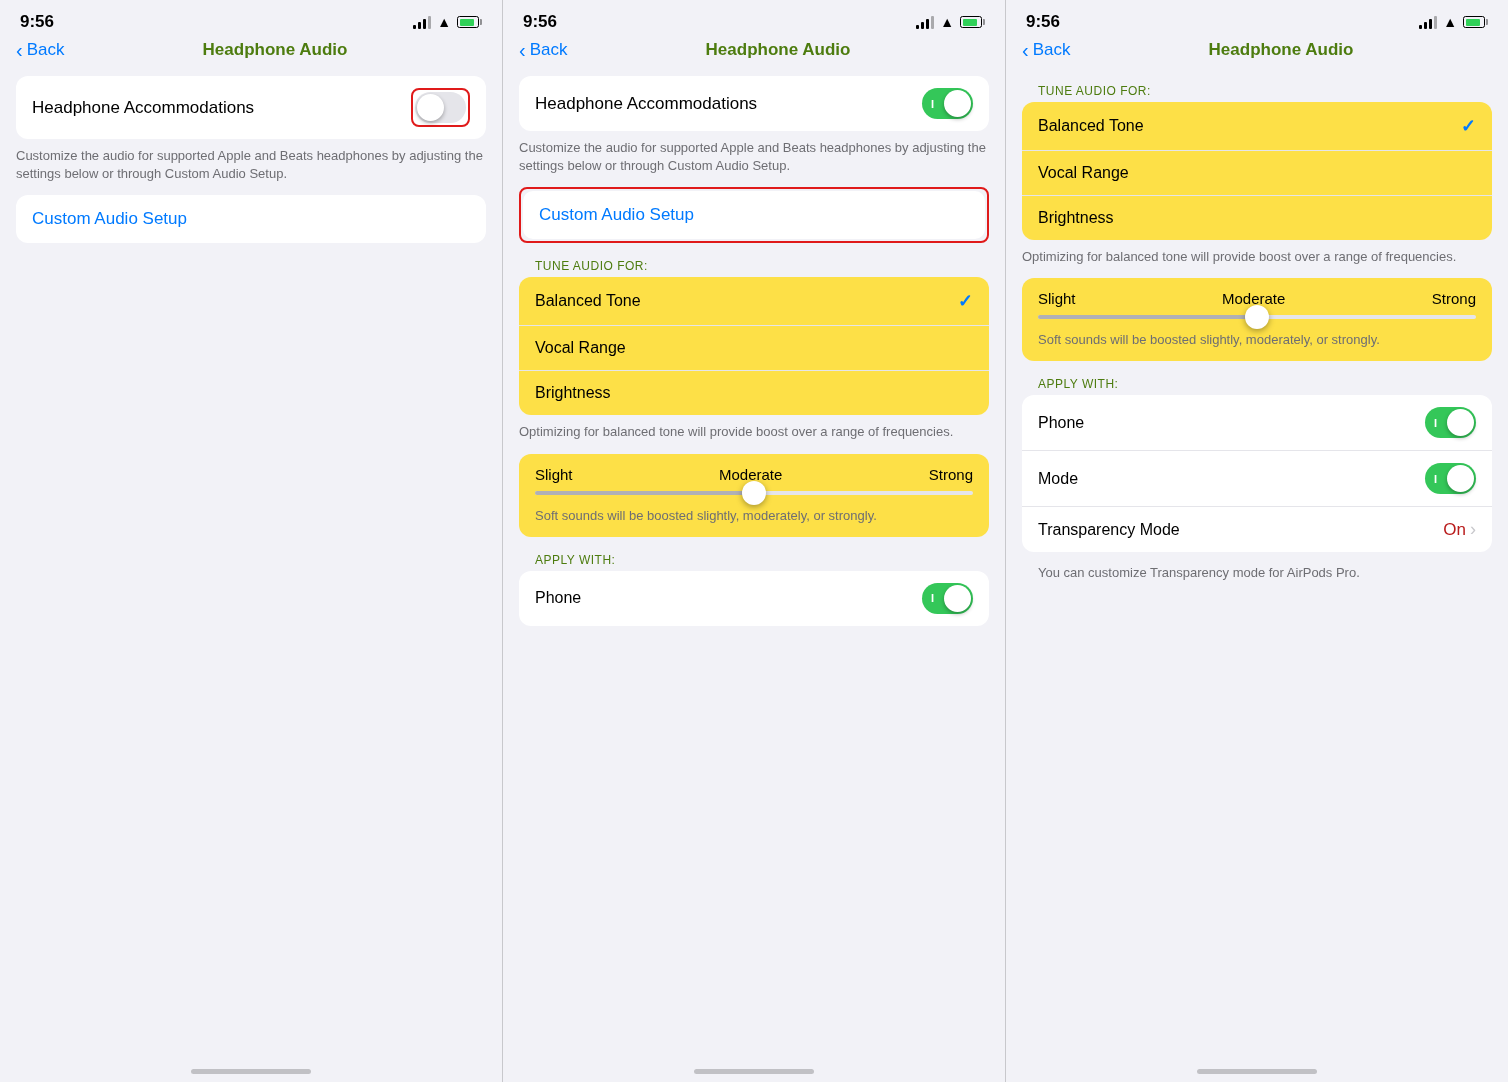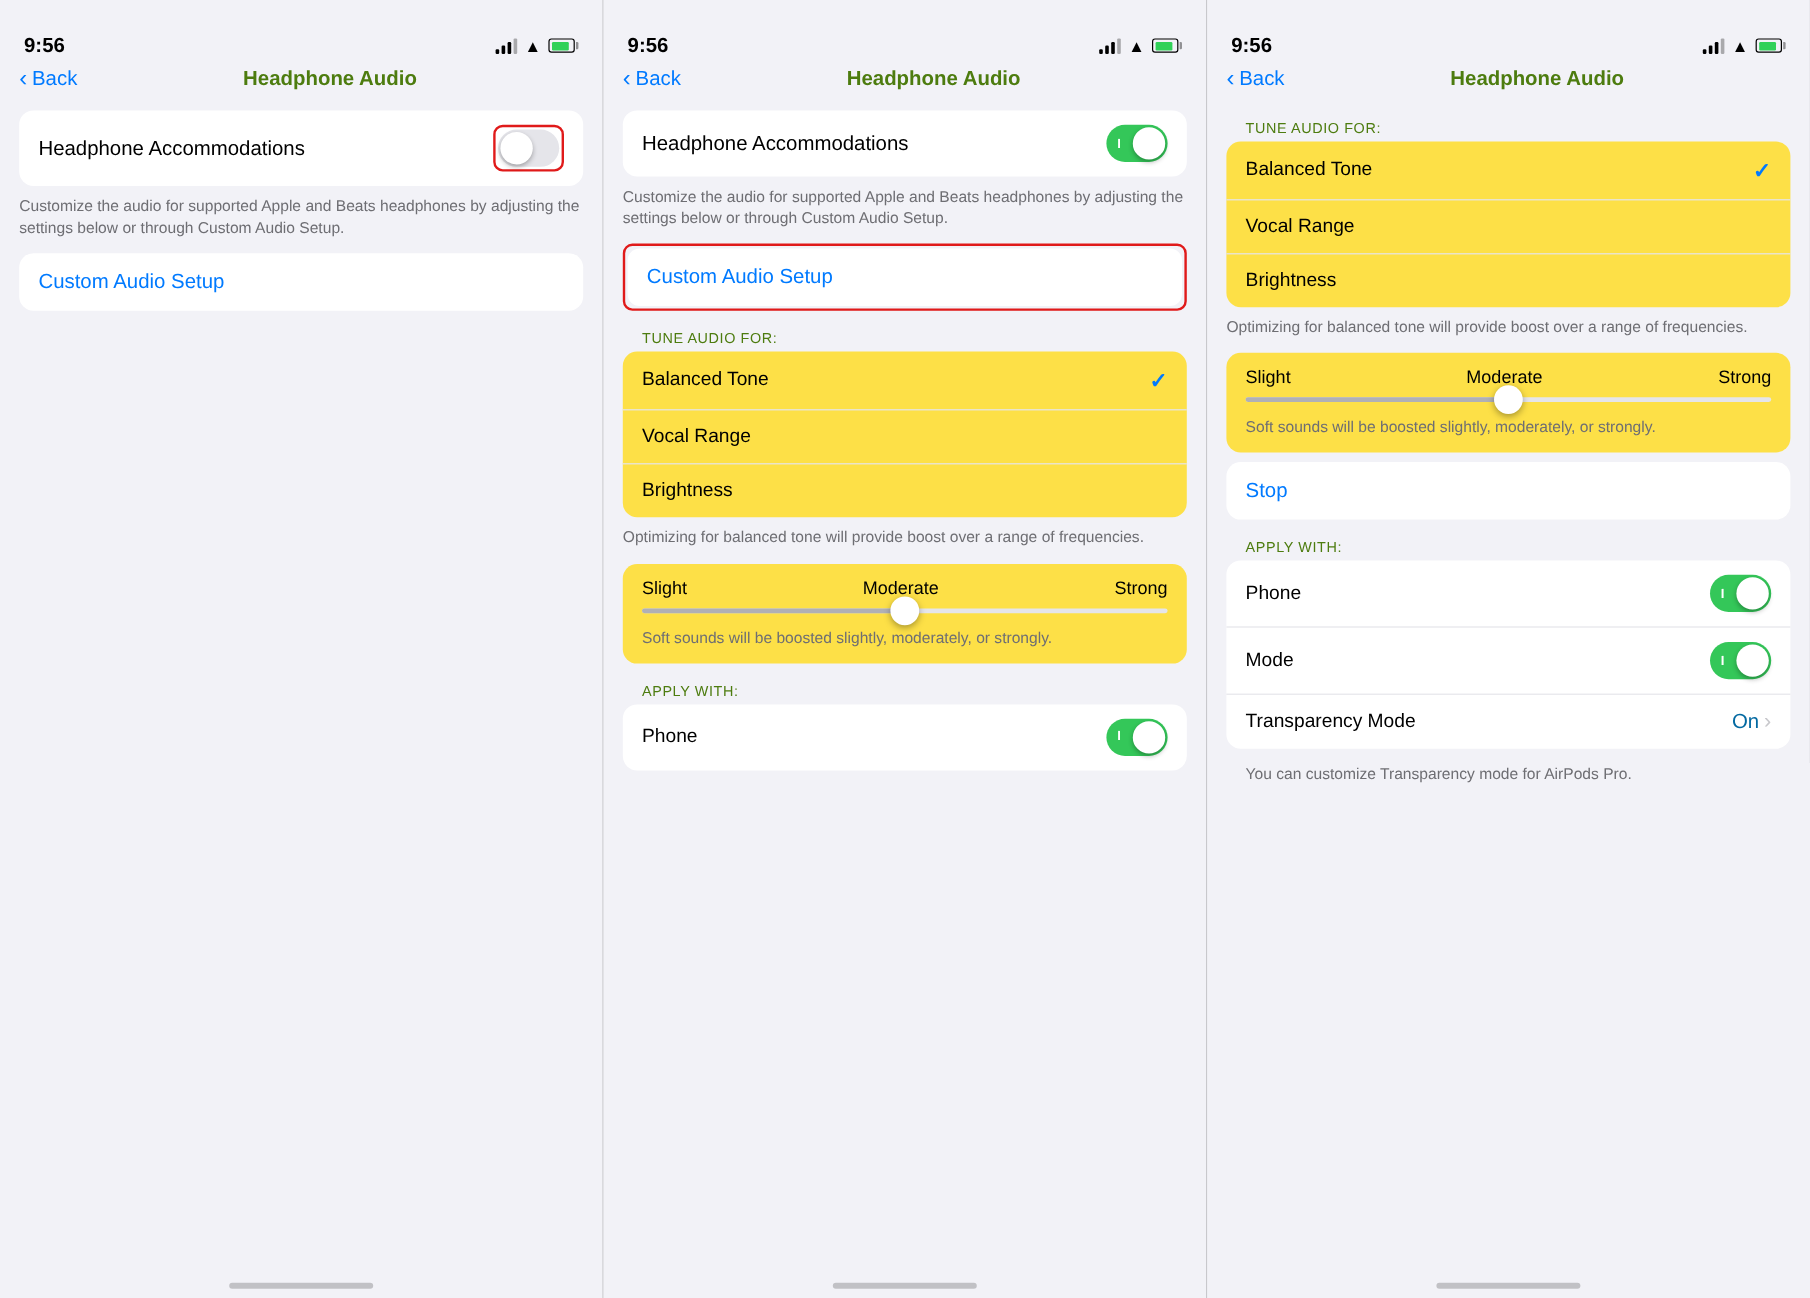--- a/index.html
+++ b/index.html
@@ -21,21 +21,21 @@
       flex-direction: column;
       position: relative;
       overflow: hidden;
     }
 
     
     .status-bar {
       display: flex;
       justify-content: space-between;
       align-items: center;
-      padding: 28px 20px 4px;
+      padding: 12px 20px 4px;
       font-size: 15px;
       font-weight: 600;
     }
     .status-time { font-size: 17px; font-weight: 700; }
     .status-icons { display: flex; gap: 6px; align-items: center; }
     .signal-bars { display: flex; gap: 2px; align-items: flex-end; }
     .signal-bar { width: 3px; background: #000; border-radius: 1px; }
 
     
     .nav-bar {
@@ -466,40 +466,39 @@
         <span class="slider-label">Moderate</span>
         <span class="slider-label">Strong</span>
       </div>
       <div class="slider-track">
         <div class="slider-fill" style="width:50%"></div>
         <div class="slider-thumb" style="left: calc(50% - 12px);"></div>
       </div>
       <div class="slider-desc">Soft sounds will be boosted slightly, moderately, or strongly.</div>
     </div>
 
-    <div class="action-link">Stop</div>
 
     <div class="section-label">APPLY WITH:</div>
     <div class="card">
       <div class="card-row">
         <span>Phone</span>
         <div class="toggle toggle-on">
           <div class="toggle-thumb"></div>
         </div>
       </div>
       <div class="card-row">
         <span>Mode</span>
         <div class="toggle toggle-on">
           <div class="toggle-thumb"></div>
         </div>
       </div>
       <div class="card-row">
         <span>Transparency Mode</span>
         <div style="display:flex; align-items:center; gap: 4px;">
-          <span style="color:#0369a1; font-size:17px;">On</span>
+          <span style="color:#b91c1c; font-size:17px;">On</span>
           <span style="color:#c8c8cc; font-size:18px;">›</span>
         </div>
       </div>
     </div>
     <div class="apply-desc">You can customize Transparency mode for AirPods Pro.</div>
   </div>
 
   <div class="home-indicator">
     <div class="home-bar"></div>
   </div>

